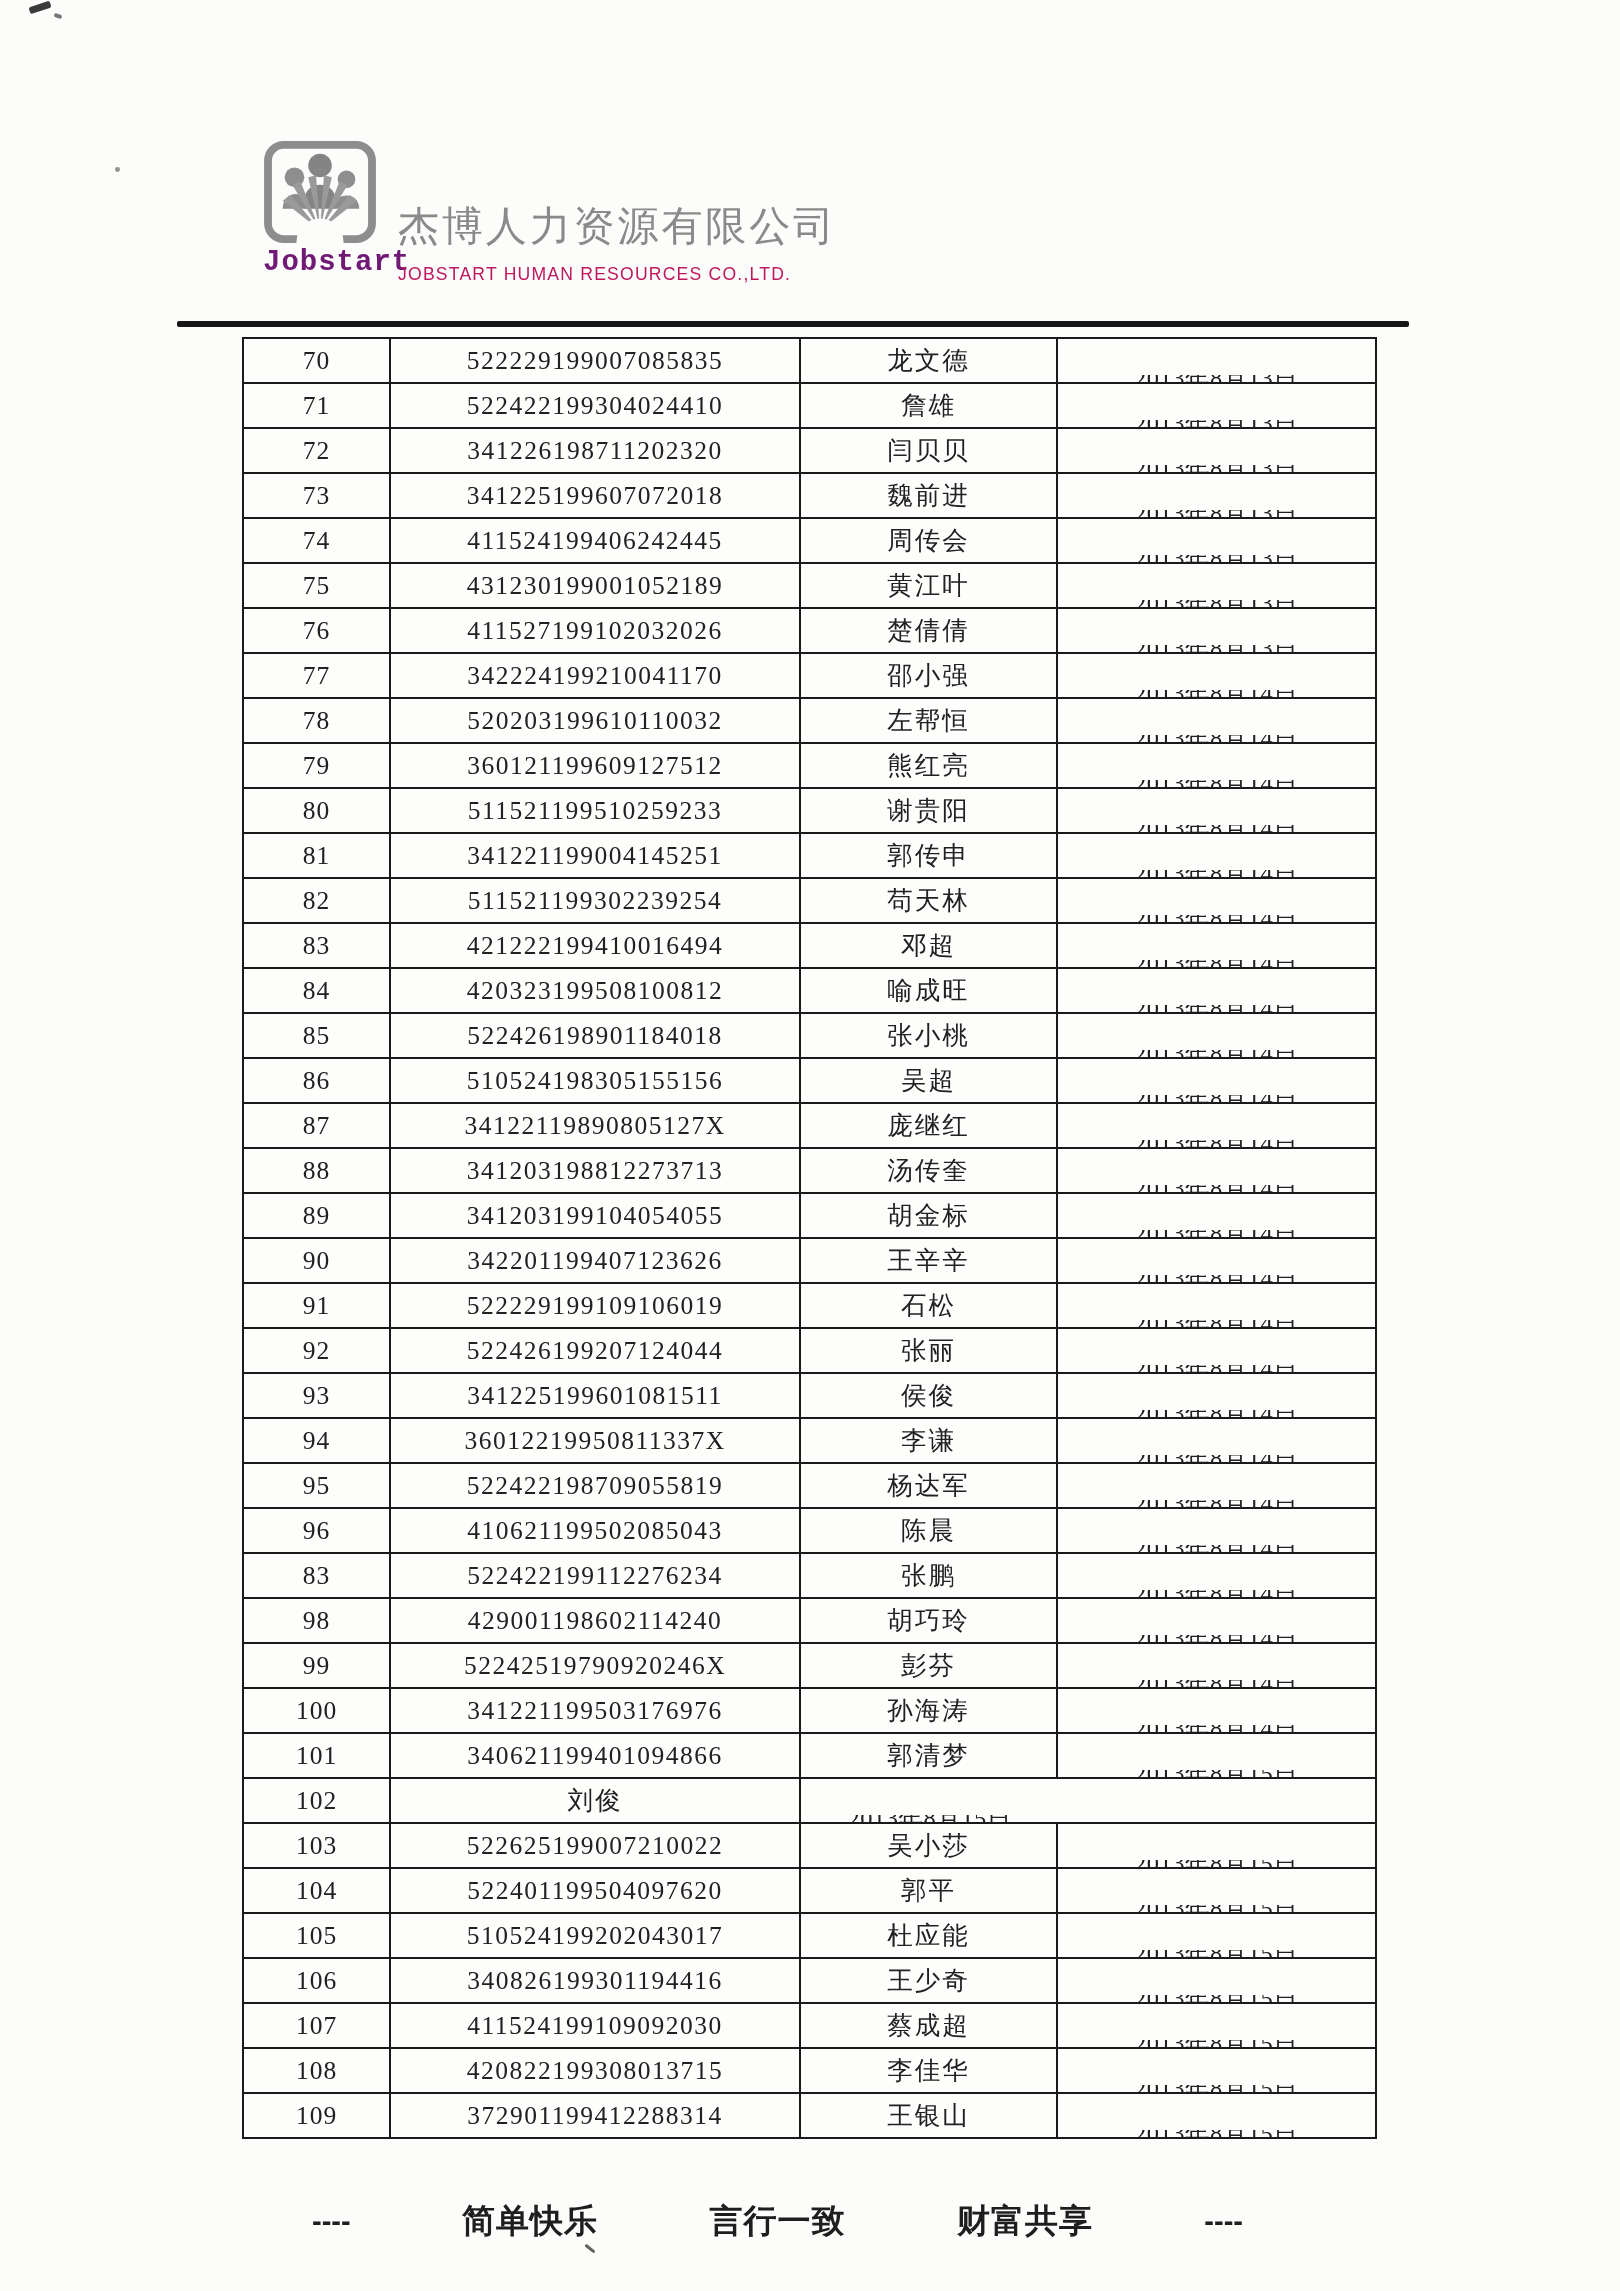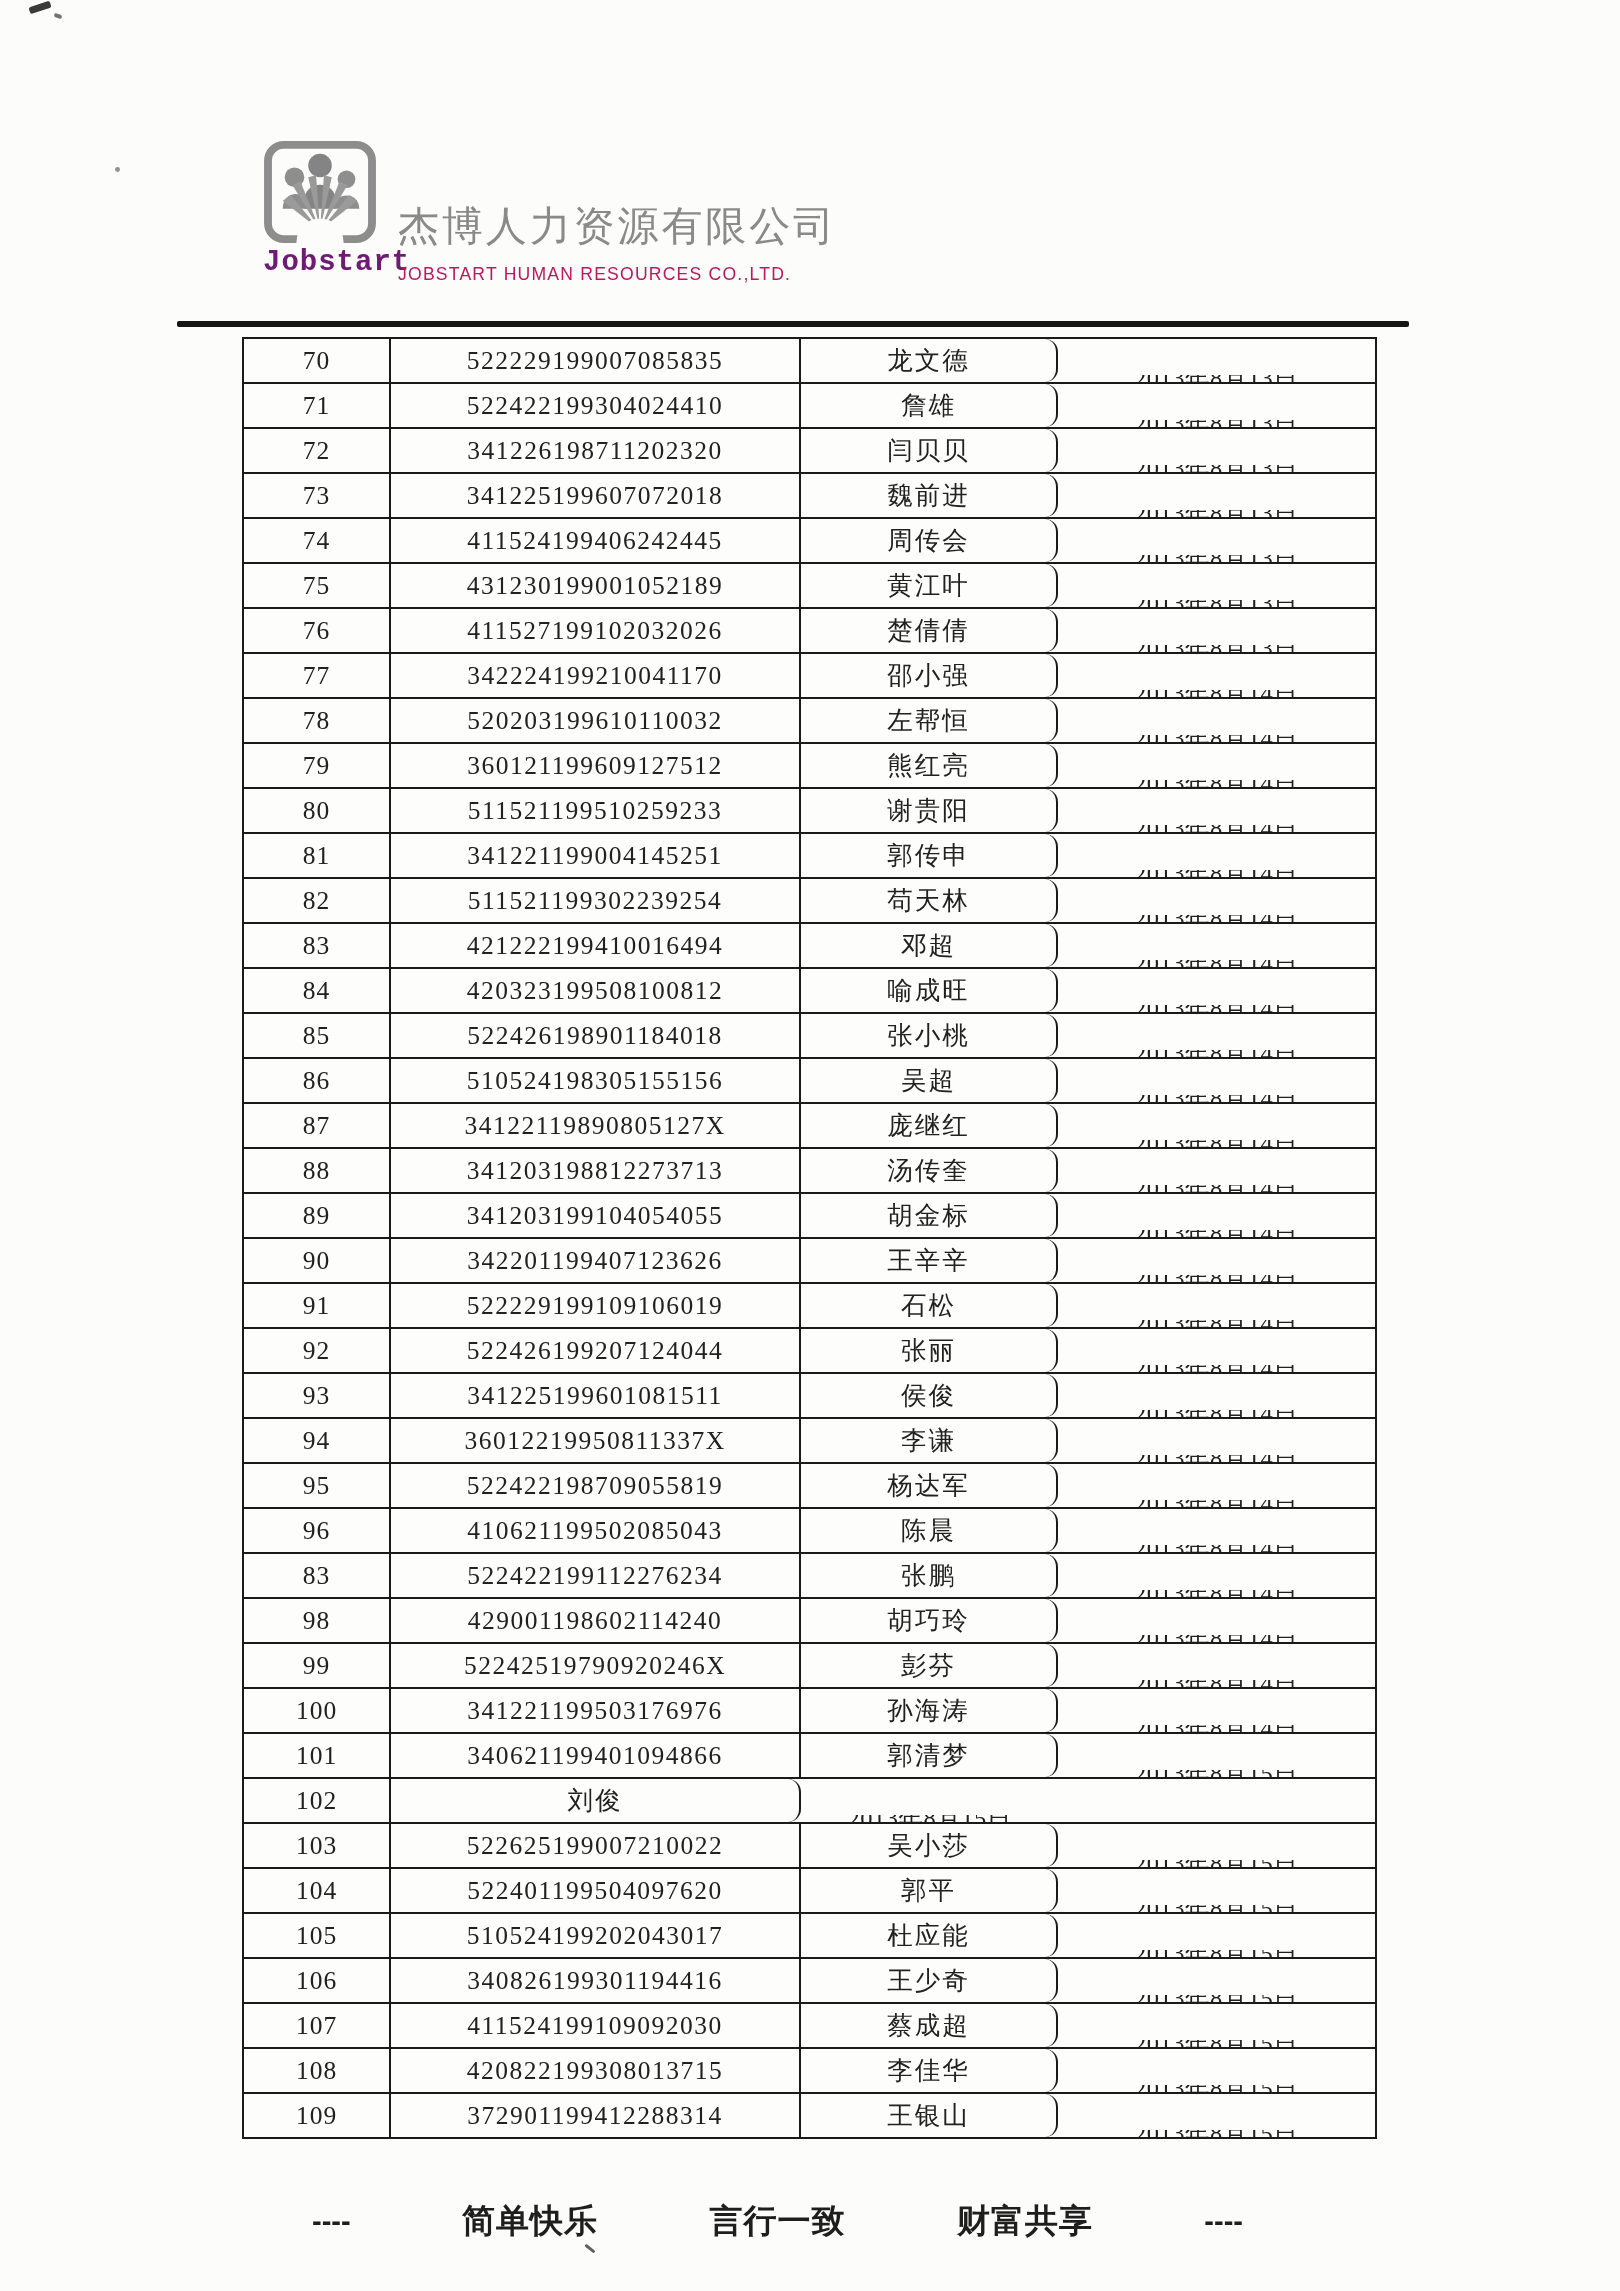--- a/index.html
+++ b/index.html
@@ -48,21 +48,21 @@
   .tr:last-child{border-bottom:none;}
   .td{
     display:flex;align-items:center;justify-content:center;
     border-right:2px solid #1a1a1a;
     font-size:25.5px;color:#212121;
     overflow:hidden;white-space:nowrap;
   }
   .td:last-child{border-right:none;margin-top:36px;}
   .td.seq{letter-spacing:1px;font-family:Liberation Serif, serif;}
   .td.id{letter-spacing:1.5px;}
-  .td.name{letter-spacing:2px;border-radius:13px;}
+  .td.name{letter-spacing:2px;}
   .td.date{font-size:24.5px;letter-spacing:0.5px;}
   
   .footer{
     position:absolute;left:312px;top:2199px;width:931px;
     display:flex;justify-content:space-between;align-items:center;
     font-size:33px;font-weight:600;color:#1e1e1e;letter-spacing:1px;
   }
   .footer .dashes{
     font-family:"Liberation Sans", sans-serif;
     font-size:29px;font-weight:bold;letter-spacing:0;line-height:1;

